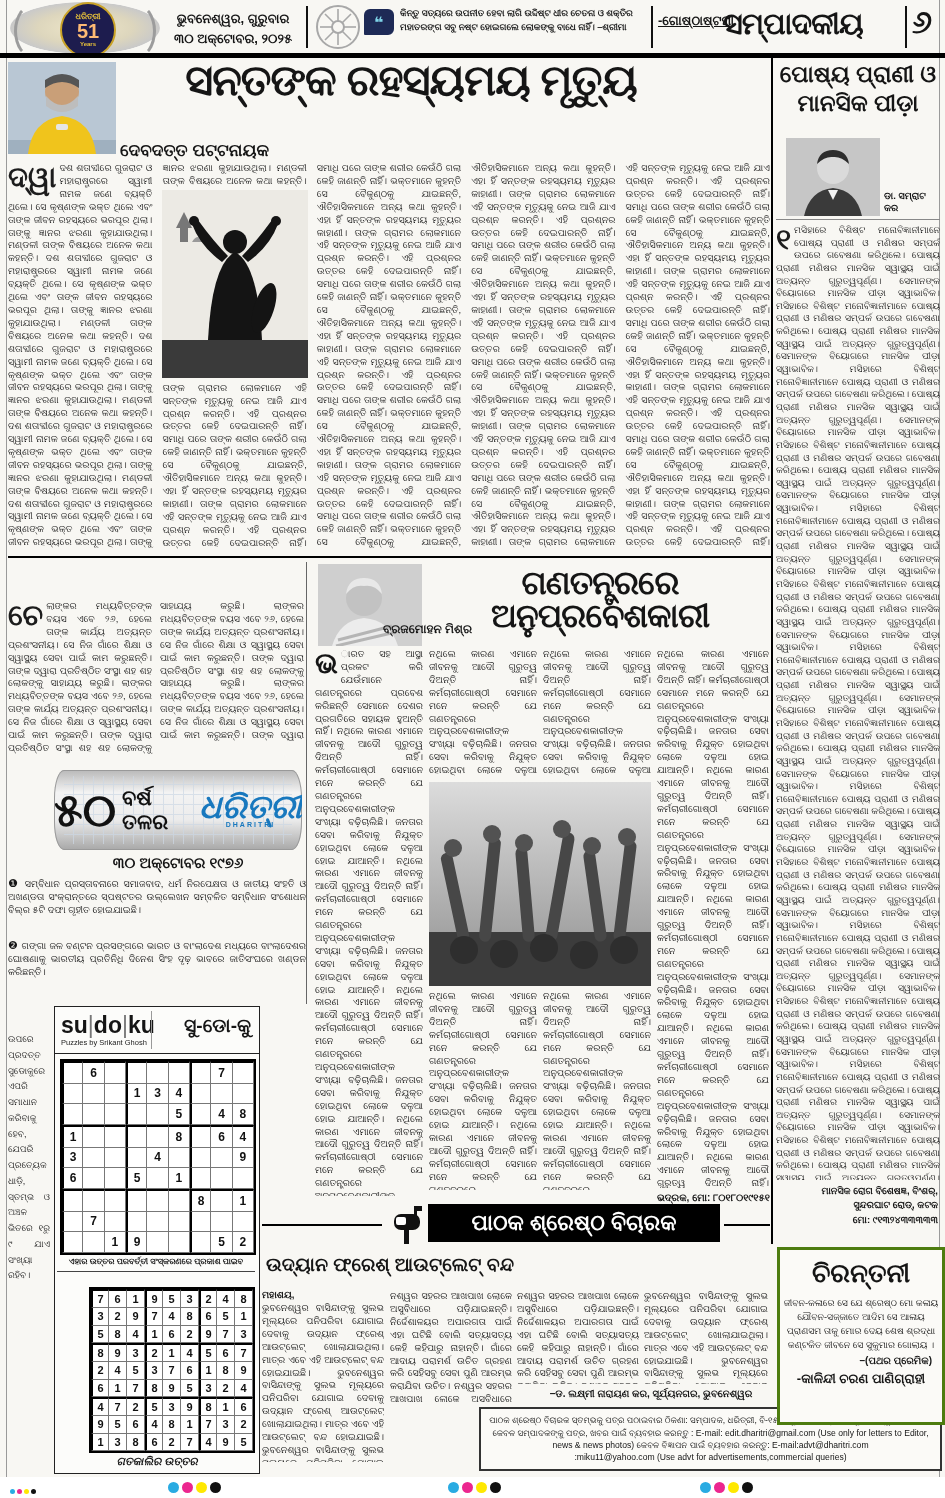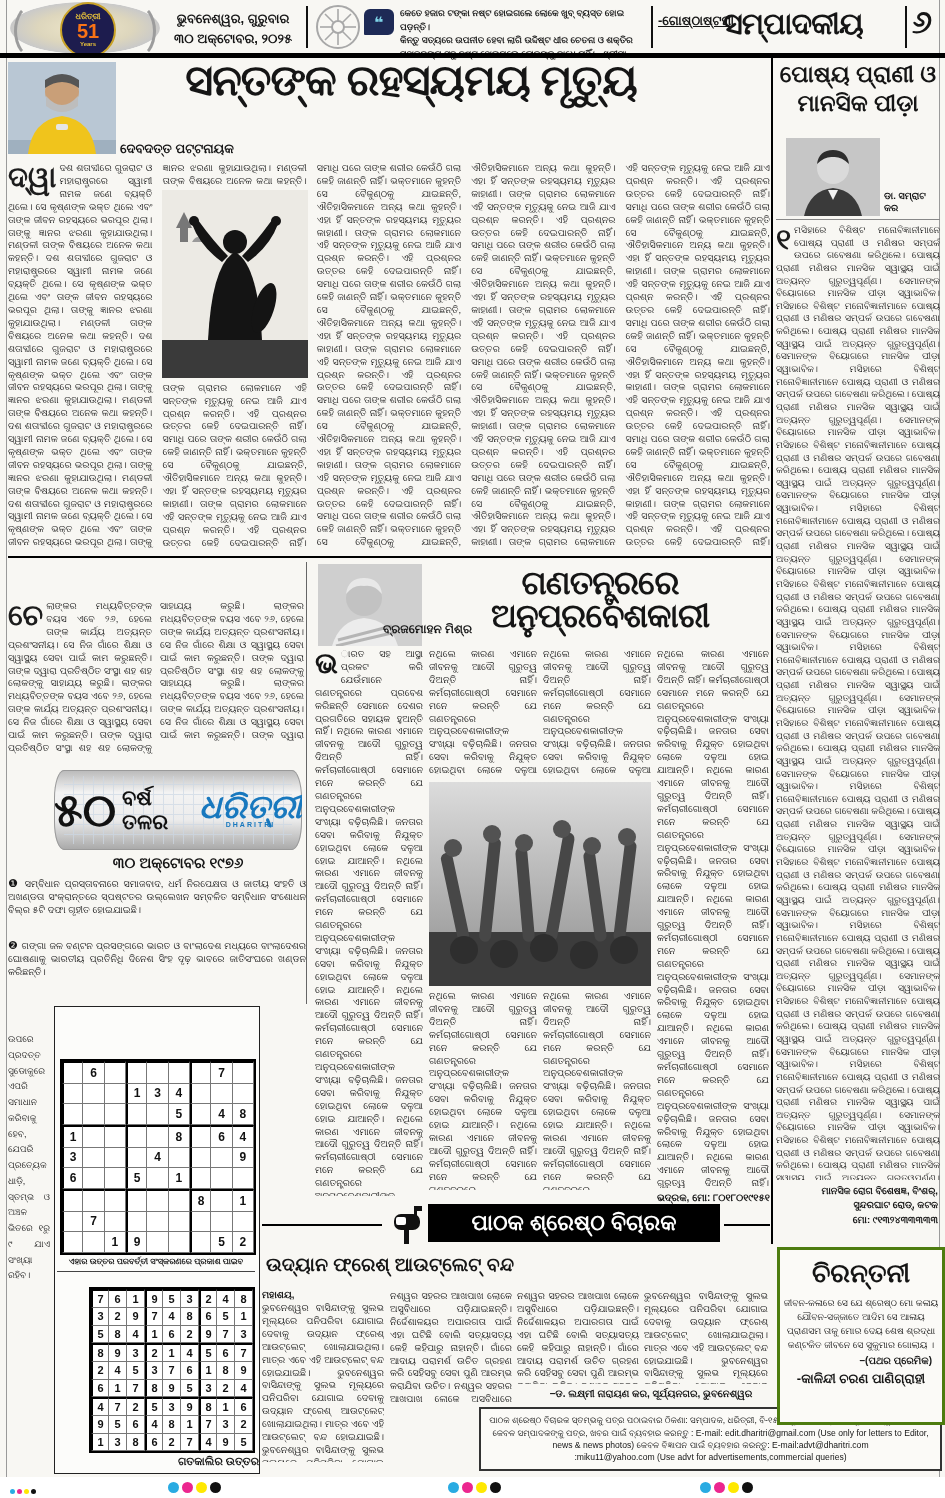--- a/index.html
+++ b/index.html
@@ -9,39 +9,39 @@
   .edge{position:absolute;top:0;width:1px;height:1477px;background:#9a9a9a;}
   
   .logo-orn{left:10px;top:2px;width:150px;height:52px;border-radius:50%;
     background:radial-gradient(ellipse at center,#efe7c9 0%,#ddd6bd 45%,#c9c9c9 70%,transparent 72%);}
   .logo-paren{position:absolute;top:1px;width:34px;height:50px;border:3px solid #9c9c9c;border-radius:50%;}
   .lp-l{left:4px;border-right-color:transparent;border-top-color:transparent;border-bottom-color:transparent;}
   .lp-r{right:4px;border-left-color:transparent;border-top-color:transparent;border-bottom-color:transparent;}
   .logo-badge{position:absolute;left:50px;top:0px;width:52px;height:52px;border-radius:50%;
     background:#1d1c4e;border:2px solid #c9a227;display:flex;flex-direction:column;align-items:center;justify-content:center;line-height:1;}
   .logo-badge .nm{color:#e8c23a;font-size:8px;font-weight:bold;}
-  .logo-badge .yr{color:#f97316;font-size:20px;font-weight:bold;}
+  .logo-badge .yr{color:#fdba74;font-size:20px;font-weight:bold;}
   .logo-badge .yw{color:#e8c23a;font-size:6px;font-weight:bold;}
   .dateline{left:163px;top:9px;width:140px;text-align:center;font-weight:bold;font-size:13px;line-height:1.55;}
   .mh-vline{top:6px;width:2px;height:42px;background:#111;}
   .chakra{left:314px;top:3px;}
   .qicon{left:364px;top:9px;width:30px;height:26px;background:#1e2a56;border-radius:6px 6px 6px 1px;
          color:#7fd4e8;font-size:16px;font-weight:bold;display:flex;align-items:center;justify-content:center;}
   .quote{left:400px;top:7px;width:248px;font-size:9px;font-weight:bold;line-height:1.5;color:#222;}
   .occasion{left:658px;top:13px;font-size:13px;font-weight:bold;text-decoration:underline;}
   .section-title{left:720px;top:7px;width:146px;font-size:30px;font-weight:bold;text-align:center;letter-spacing:-1px;}
   .pageno{left:912px;top:4px;font-size:32px;font-weight:bold;}
   .rule-top{left:0;top:53px;width:945px;height:5px;background:#000;}
   
   .body-txt{font-size:9.5px;line-height:1.36;text-align:justify;overflow:hidden;color:#1c1c1c;}
   .dropcap{float:left;font-size:29px;font-weight:bold;line-height:.9;padding:2px 3px 0 0;}
   
   .main-headline{left:150px;top:56px;width:522px;font-size:43px;font-weight:bold;text-align:center;letter-spacing:-1px;}
   .author-photo{left:8px;top:62px;width:108px;height:92px;}
-  .author-name{left:120px;top:141px;font-size:13px;font-weight:bold;}
+  .author-name{left:120px;top:141px;font-size:17px;font-weight:bold;}
   .main-body{left:8px;top:162px;width:762px;height:394px;column-count:5;column-gap:10px;}
   .art-wrap{display:inline-block;width:146px;height:188px;margin:2px 0;}
   
   .vrule-right{left:771px;top:58px;width:2px;height:1186px;background:#000;}
   .r-headline{left:776px;top:60px;width:164px;font-size:23px;font-weight:bold;text-align:center;line-height:1.25;}
   .r-photo{left:786px;top:138px;width:94px;height:78px;}
   .r-author{left:884px;top:190px;width:58px;font-size:9.5px;font-weight:bold;line-height:1.3;}
   .r-hline{left:776px;top:219px;width:164px;height:1px;background:#888;}
   .r-body{left:776px;top:224px;width:164px;height:956px;font-size:9.3px;}
   .r-footer{left:776px;top:1184px;width:162px;text-align:right;font-size:9.5px;font-weight:bold;line-height:1.5;}
@@ -83,21 +83,21 @@
   .sud-sep{position:absolute;left:96px;top:4px;width:1px;height:38px;background:#999;}
   .sgrid{position:absolute;display:grid;background:#fff;}
   .sgrid.puzzle{left:5px;top:52px;width:192px;height:192px;grid-template-columns:repeat(9,1fr);border:2.5px solid #000;}
   .sgrid.solution{left:34px;top:280px;width:162px;height:162px;grid-template-columns:repeat(9,1fr);border:2.5px solid #000;}
   .scell{border-right:1px solid #777;border-bottom:1px solid #777;display:flex;align-items:center;justify-content:center;
          font-size:12px;font-weight:bold;color:#111;}
   .solution .scell{font-size:11px;}
   .scell.bl{border-left:2.5px solid #000;}
   .scell.bt{border-top:2.5px solid #000;}
   .sud-note{position:absolute;left:2px;top:250px;width:198px;text-align:center;font-size:8.2px;font-weight:bold;border-bottom:1px solid #444;padding-bottom:4px;}
-  .sud-label{position:absolute;left:0;top:448px;width:100%;text-align:right;font-size:11px;font-weight:bold;}
+  .sud-label{position:absolute;left:0;top:448px;width:100%;text-align:center;font-size:11px;font-weight:bold;font-style:italic;}
   .sud-instr{left:8px;top:1032px;width:42px;font-size:9px;line-height:1.75;overflow:hidden;height:430px;}
   
   .lt-hline{top:1224px;height:2px;background:#000;}
   .mailbox{left:388px;top:1204px;}
   .lt-banner{left:428px;top:1204px;width:292px;height:38px;background:#000;color:#fff;display:flex;align-items:center;justify-content:center;
              font-size:22px;font-weight:bold;}
   .lt-title{left:266px;top:1254px;width:272px;text-align:left;font-size:19px;font-weight:bold;}
   .lt-sal{left:262px;top:1289px;font-size:9.5px;font-weight:bold;}
   .lt-signoff{left:495px;top:1388px;width:312px;text-align:center;font-size:10px;font-weight:bold;}
   .contact-box{left:479px;top:1407px;width:459px;height:60px;border:2px solid #333;background:#fbfaf7;
@@ -149,21 +149,20 @@
           <line x1="28" y1="28" x2="37" y2="37"></line>
         <line x1="37" y1="11" x2="28" y2="20"></line>
           <line x1="20" y1="28" x2="11" y2="37"></line>
       </g>
     </svg>
   </div>
   <div class="abs qicon">
       <span>❝</span>
     </div>
   <div class="abs quote">
-    <div>କେତେ ହଜାର ଟଙ୍କା ନଷ୍ଟ ହୋଇଗଲେ ଲୋକେ ଖୁବ୍ ବ୍ୟସ୍ତ ହୋଇ ପଡ଼ନ୍ତି।</div>
     <div>କିନ୍ତୁ ସତ୍ୟରେ ଉପନୀତ ହେବା ଲାଗି ଉଦ୍ଦିଷ୍ଟ ଧୀର ଚେତନା ଓ ଶକ୍ତିର</div>
     <div>ମହାତରଙ୍ଗ ସବୁ ନଷ୍ଟ ହୋଇଗଲେ ଲୋକଙ୍କୁ ବାଧେ ନାହିଁ। –ଶ୍ରୀମା</div>
   </div>
   <div class="abs mh-vline" style="left:651px"></div>
   <div class="abs occasion">-ଗୋଷ୍ଠାଷ୍ଟମୀ</div>
   <div class="abs section-title">ସମ୍ପାଦକୀୟ</div>
   <div class="abs mh-vline" style="left:905px"></div>
   <div class="abs pageno">୬</div>
   <div class="abs rule-top"></div>
 
@@ -304,20 +303,28 @@
       </g>
     </svg>
   </div>
   <div class="mcol" style="left:429px;top:990px;width:108px;height:200px"><span>ନଥିଲେ କାରଣ ଏମାନେ ଜୀବନକୁ ଆଦୌ ଗୁରୁତ୍ୱ ଦିଅନ୍ତି ନାହିଁ। କର୍ମଚାରୀଗୋଷ୍ଠୀ ସେମାନେ ମନେ କରନ୍ତି ଯେ ଗଣତନ୍ତ୍ରରେ ଅନୁପ୍ରବେଶକାରୀଙ୍କ ସଂଖ୍ୟା ବଢ଼ିଚାଲିଛି। ଜନତାର ସେବା କରିବାକୁ ନିଯୁକ୍ତ ହୋଇଥିବା ଲୋକେ ଦଳୁଆ ହୋଇ ଯାଆନ୍ତି।  ନଥିଲେ କାରଣ ଏମାନେ ଜୀବନକୁ ଆଦୌ ଗୁରୁତ୍ୱ ଦିଅନ୍ତି ନାହିଁ। କର୍ମଚାରୀଗୋଷ୍ଠୀ ସେମାନେ ମନେ କରନ୍ତି ଯେ ଗଣତନ୍ତ୍ରରେ ଅନୁପ୍ରବେଶକାରୀଙ୍କ ସଂଖ୍ୟା ବଢ଼ିଚାଲିଛି। ଜନତାର ସେବା କରିବାକୁ ନିଯୁକ୍ତ ହୋଇଥିବା ଲୋକେ ଦଳୁଆ ହୋଇ ଯାଆନ୍ତି।  ନଥିଲେ କାରଣ ଏମାନେ ଜୀବନକୁ ଆଦୌ ଗୁରୁତ୍ୱ ଦିଅନ୍ତି ନାହିଁ। କର୍ମଚାରୀଗୋଷ୍ଠୀ ସେମାନେ ମନେ କରନ୍ତି ଯେ ଗଣତନ୍ତ୍ରରେ ଅନୁପ୍ରବେଶକାରୀଙ୍କ ସଂଖ୍ୟା ବଢ଼ିଚାଲିଛି। ଜନତାର ସେବା କରିବାକୁ ନିଯୁକ୍ତ ହୋଇଥିବା ଲୋକେ ଦଳୁଆ ହୋଇ ଯାଆନ୍ତି।  </span></div>
   <div class="mcol" style="left:543px;top:990px;width:108px;height:200px"><span>ନଥିଲେ କାରଣ ଏମାନେ ଜୀବନକୁ ଆଦୌ ଗୁରୁତ୍ୱ ଦିଅନ୍ତି ନାହିଁ। କର୍ମଚାରୀଗୋଷ୍ଠୀ ସେମାନେ ମନେ କରନ୍ତି ଯେ ଗଣତନ୍ତ୍ରରେ ଅନୁପ୍ରବେଶକାରୀଙ୍କ ସଂଖ୍ୟା ବଢ଼ିଚାଲିଛି। ଜନତାର ସେବା କରିବାକୁ ନିଯୁକ୍ତ ହୋଇଥିବା ଲୋକେ ଦଳୁଆ ହୋଇ ଯାଆନ୍ତି।  ନଥିଲେ କାରଣ ଏମାନେ ଜୀବନକୁ ଆଦୌ ଗୁରୁତ୍ୱ ଦିଅନ୍ତି ନାହିଁ। କର୍ମଚାରୀଗୋଷ୍ଠୀ ସେମାନେ ମନେ କରନ୍ତି ଯେ ଗଣତନ୍ତ୍ରରେ ଅନୁପ୍ରବେଶକାରୀଙ୍କ ସଂଖ୍ୟା ବଢ଼ିଚାଲିଛି। ଜନତାର ସେବା କରିବାକୁ ନିଯୁକ୍ତ ହୋଇଥିବା ଲୋକେ ଦଳୁଆ ହୋଇ ଯାଆନ୍ତି।  ନଥିଲେ କାରଣ ଏମାନେ ଜୀବନକୁ ଆଦୌ ଗୁରୁତ୍ୱ ଦିଅନ୍ତି ନାହିଁ। କର୍ମଚାରୀଗୋଷ୍ଠୀ ସେମାନେ ମନେ କରନ୍ତି ଯେ ଗଣତନ୍ତ୍ରରେ ଅନୁପ୍ରବେଶକାରୀଙ୍କ ସଂଖ୍ୟା ବଢ଼ିଚାଲିଛି। ଜନତାର ସେବା କରିବାକୁ ନିଯୁକ୍ତ ହୋଇଥିବା ଲୋକେ ଦଳୁଆ ହୋଇ ଯାଆନ୍ତି।  </span></div>
   <div class="mcol" style="left:657px;top:648px;width:112px;height:540px"><span>ନଥିଲେ କାରଣ ଏମାନେ ଜୀବନକୁ ଆଦୌ ଗୁରୁତ୍ୱ ଦିଅନ୍ତି ନାହିଁ। କର୍ମଚାରୀଗୋଷ୍ଠୀ ସେମାନେ ମନେ କରନ୍ତି ଯେ ଗଣତନ୍ତ୍ରରେ ଅନୁପ୍ରବେଶକାରୀଙ୍କ ସଂଖ୍ୟା ବଢ଼ିଚାଲିଛି। ଜନତାର ସେବା କରିବାକୁ ନିଯୁକ୍ତ ହୋଇଥିବା ଲୋକେ ଦଳୁଆ ହୋଇ ଯାଆନ୍ତି।  ନଥିଲେ କାରଣ ଏମାନେ ଜୀବନକୁ ଆଦୌ ଗୁରୁତ୍ୱ ଦିଅନ୍ତି ନାହିଁ। କର୍ମଚାରୀଗୋଷ୍ଠୀ ସେମାନେ ମନେ କରନ୍ତି ଯେ ଗଣତନ୍ତ୍ରରେ ଅନୁପ୍ରବେଶକାରୀଙ୍କ ସଂଖ୍ୟା ବଢ଼ିଚାଲିଛି। ଜନତାର ସେବା କରିବାକୁ ନିଯୁକ୍ତ ହୋଇଥିବା ଲୋକେ ଦଳୁଆ ହୋଇ ଯାଆନ୍ତି।  ନଥିଲେ କାରଣ ଏମାନେ ଜୀବନକୁ ଆଦୌ ଗୁରୁତ୍ୱ ଦିଅନ୍ତି ନାହିଁ। କର୍ମଚାରୀଗୋଷ୍ଠୀ ସେମାନେ ମନେ କରନ୍ତି ଯେ ଗଣତନ୍ତ୍ରରେ ଅନୁପ୍ରବେଶକାରୀଙ୍କ ସଂଖ୍ୟା ବଢ଼ିଚାଲିଛି। ଜନତାର ସେବା କରିବାକୁ ନିଯୁକ୍ତ ହୋଇଥିବା ଲୋକେ ଦଳୁଆ ହୋଇ ଯାଆନ୍ତି।  ନଥିଲେ କାରଣ ଏମାନେ ଜୀବନକୁ ଆଦୌ ଗୁରୁତ୍ୱ ଦିଅନ୍ତି ନାହିଁ। କର୍ମଚାରୀଗୋଷ୍ଠୀ ସେମାନେ ମନେ କରନ୍ତି ଯେ ଗଣତନ୍ତ୍ରରେ ଅନୁପ୍ରବେଶକାରୀଙ୍କ ସଂଖ୍ୟା ବଢ଼ିଚାଲିଛି। ଜନତାର ସେବା କରିବାକୁ ନିଯୁକ୍ତ ହୋଇଥିବା ଲୋକେ ଦଳୁଆ ହୋଇ ଯାଆନ୍ତି।  ନଥିଲେ କାରଣ ଏମାନେ ଜୀବନକୁ ଆଦୌ ଗୁରୁତ୍ୱ ଦିଅନ୍ତି ନାହିଁ। କର୍ମଚାରୀଗୋଷ୍ଠୀ ସେମାନେ ମନେ କରନ୍ତି ଯେ ଗଣତନ୍ତ୍ରରେ ଅନୁପ୍ରବେଶକାରୀଙ୍କ ସଂଖ୍ୟା ବଢ଼ିଚାଲିଛି। ଜନତାର ସେବା କରିବାକୁ ନିଯୁକ୍ତ ହୋଇଥିବା ଲୋକେ ଦଳୁଆ ହୋଇ ଯାଆନ୍ତି।  </span></div>
   <div class="abs m-signoff">ଭଦ୍ରକ, ମୋ: ୮୦୧୮୦୧୯୧୫୧</div>
 
   <div class="abs body-txt sud-instr">ଉପରେ ପ୍ରଦତ୍ତ ସୁଡୋକୁରେ ଏପରି ସମାଧାନ କରିବାକୁ ହେବ, ଯେପରି ପ୍ରତ୍ୟେକ ଧାଡ଼ି, ସ୍ତମ୍ଭ ଓ ଅଞ୍ଚଳ ଭିତରେ ୧ରୁ ୯ ଯାଏ ସଂଖ୍ୟା ରହିବ। </div>
   <div class="abs sud-box">
+    <div class="sud-head">
+      <div class="sud-brand">
+        <span class="b">su</span><span class="b bar">|</span><span class="b">do</span><span class="b bar">|</span><span class="b">ku</span>
+        <div class="sud-credit">Puzzles by Srikant Ghosh</div>
+      </div>
+      <div class="sud-sep"></div>
+      <div class="sud-odia">ସୁ-ଡୋ-କୁ</div>
+    </div>
     <div class="sgrid puzzle">
         <div class="scell bl bt"></div>
         <div class="scell bt">6</div>
         <div class="scell bt"></div>
         <div class="scell bl bt"></div>
         <div class="scell bt"></div>
         <div class="scell bt"></div>
         <div class="scell bl bt"></div>
         <div class="scell bt">7</div>
         <div class="scell bt"></div>

